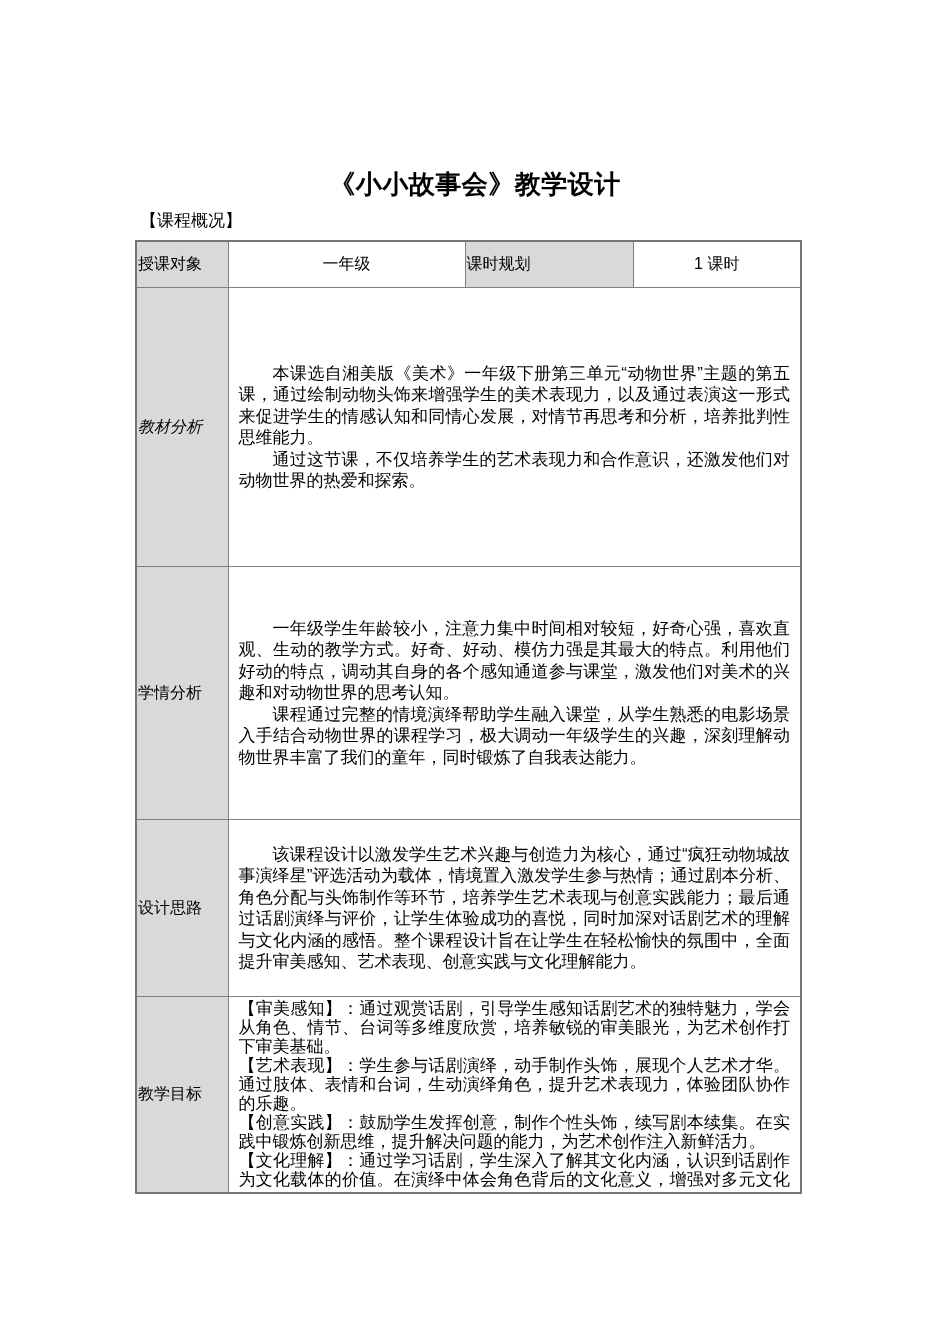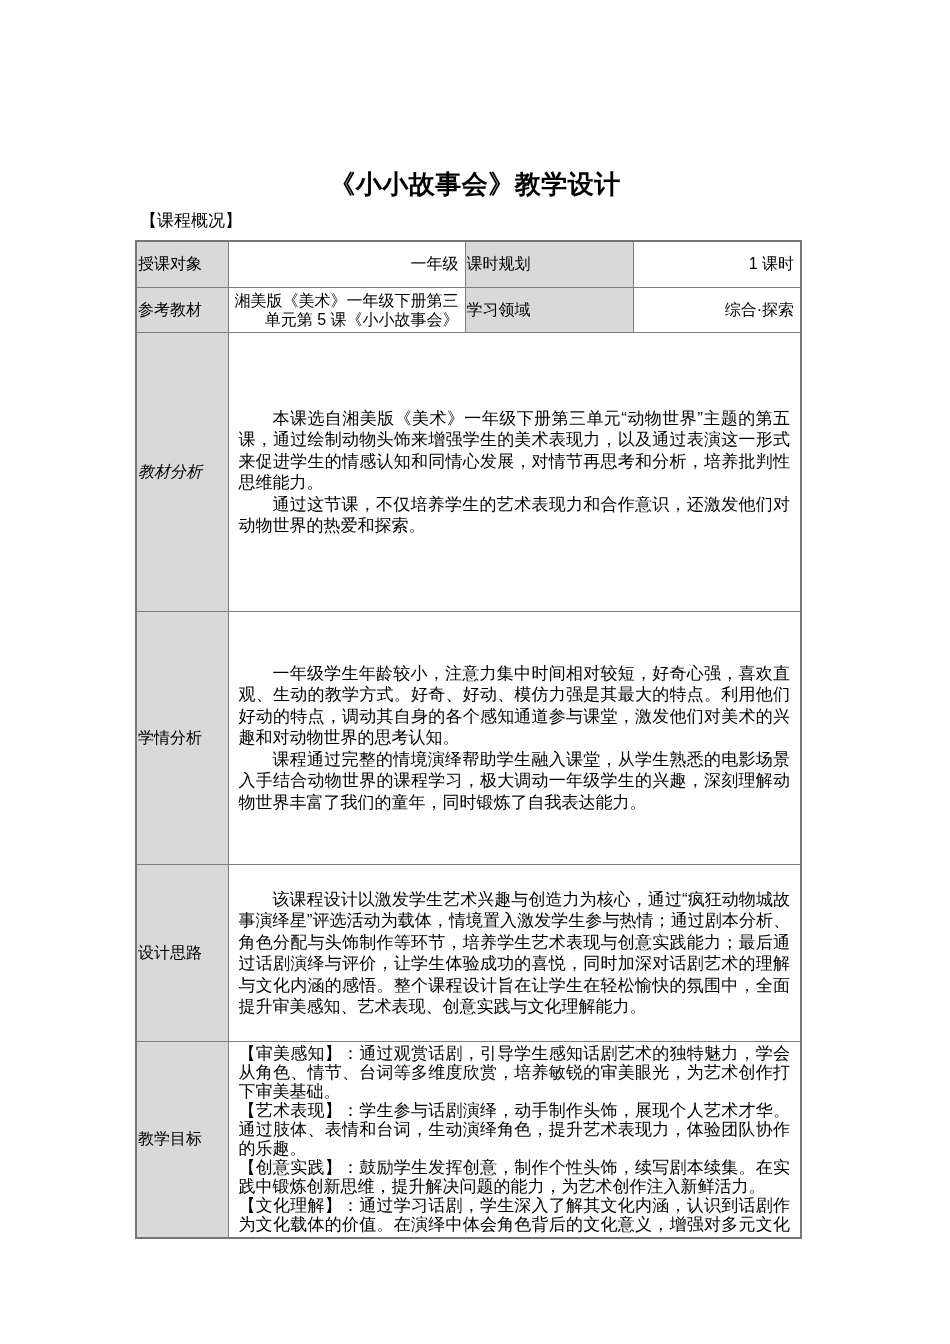--- a/index.html
+++ b/index.html
@@ -51,21 +51,21 @@
     overflow: hidden;
   }
   td.hdr {
     background: #d9d9d9;
     text-align: left;
     vertical-align: middle;
     font-size: 16px;
   }
   td.val {
     background: #ffffff;
-    text-align: right;
+    text-align: center;
     vertical-align: middle;
     font-size: 16px;
     padding: 0 6px;
   }
   td.val2 {
     line-height: 19px;
   }
   td.content {
     background: #ffffff;
     vertical-align: middle;
@@ -115,26 +115,20 @@
     </colgroup>
 
     <tbody>
         <tr>
       <td class="hdr h1">授课对象</td>
       <td class="val">一年级</td>
       <td class="hdr">课时规划</td>
       <td class="val">1 课时</td>
     </tr>
 
-    <tr>
-      <td class="hdr h2">参考教材</td>
-      <td class="val val2">湘美版《美术》一年级下册第三单元第 5 课《小小故事会》</td>
-      <td class="hdr">学习领域</td>
-      <td class="val">综合·探索</td>
-    </tr>
 
     <tr>
       <td class="hdr h3">教材分析</td>
       <td class="content" colspan="3">
             <div class="para"><span>本课选自湘美版《美术》一年级下册第三单元“动物世界”</span><span class="serif">主题的第五课，通过绘制动物头饰来增强学生的美术表现力，以及通过表演这一形式来</span><span>促进学生的情感认知和同情心发展，对情节再思考和分析，培养批判性思维能力。</span></div>
             <div class="para"><span>通过这节课，</span><span class="serif">不仅培养学生的艺术表现力和合作意识，还激发他们对</span><span>动物世界的热爱和探索。</span></div>
           </td>
     </tr>
 
     <tr>

